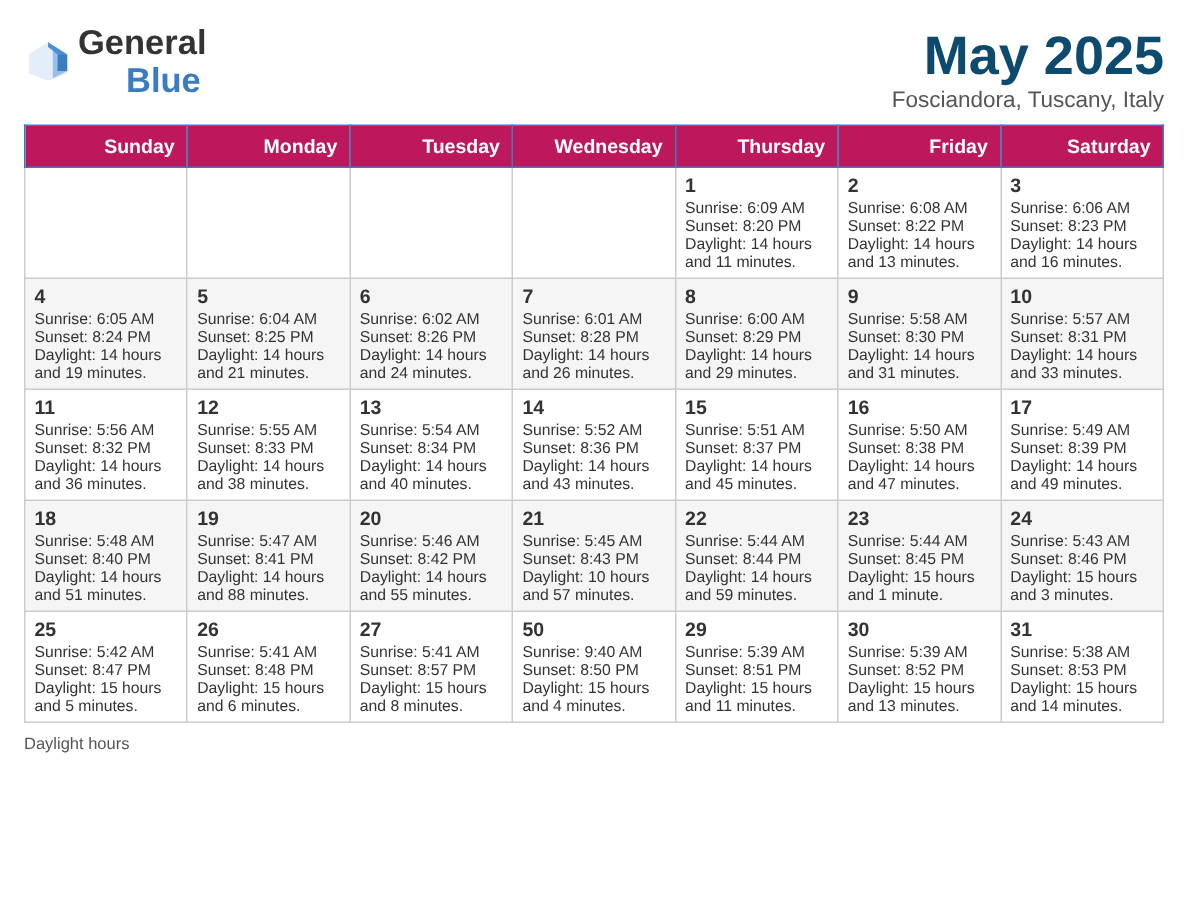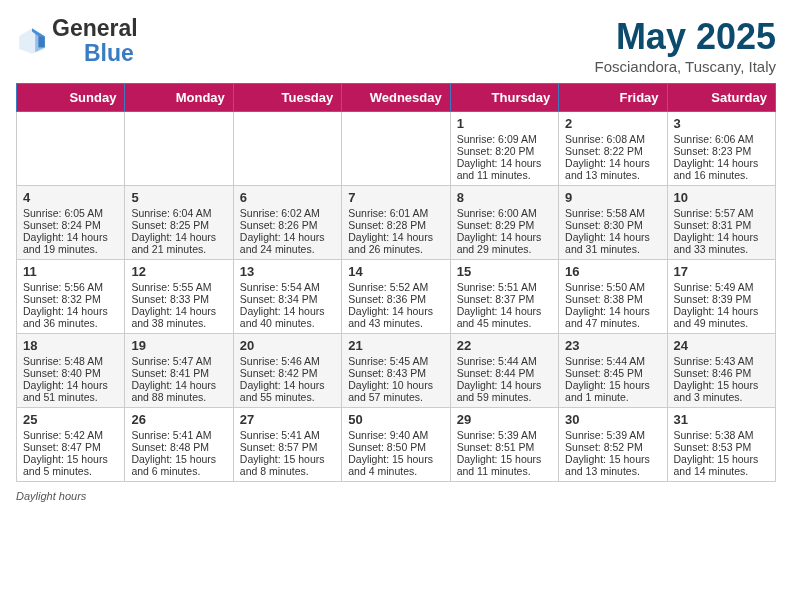--- a/index.html
+++ b/index.html
@@ -80,21 +80,20 @@
       display: block;
       margin-bottom: 2px;
     }
     .empty-cell {
       background: #fff !important;
     }
     .footer {
       margin-top: 8px;
       font-size: 11px;
       color: #555;
-      font-style: italic;
     }
   </style>
 </head>
 <body>
 
 <div class="header">
   <div class="logo">
     <svg class="logo-icon" viewBox="0 0 40 40">
       <polygon points="20,4 36,14 36,30 20,36 4,30 4,14" fill="#4a90d9" opacity="0.15"></polygon>
       <polygon points="24,8 36,16 36,28 24,34" fill="#4a90d9" opacity="0.5"></polygon>

